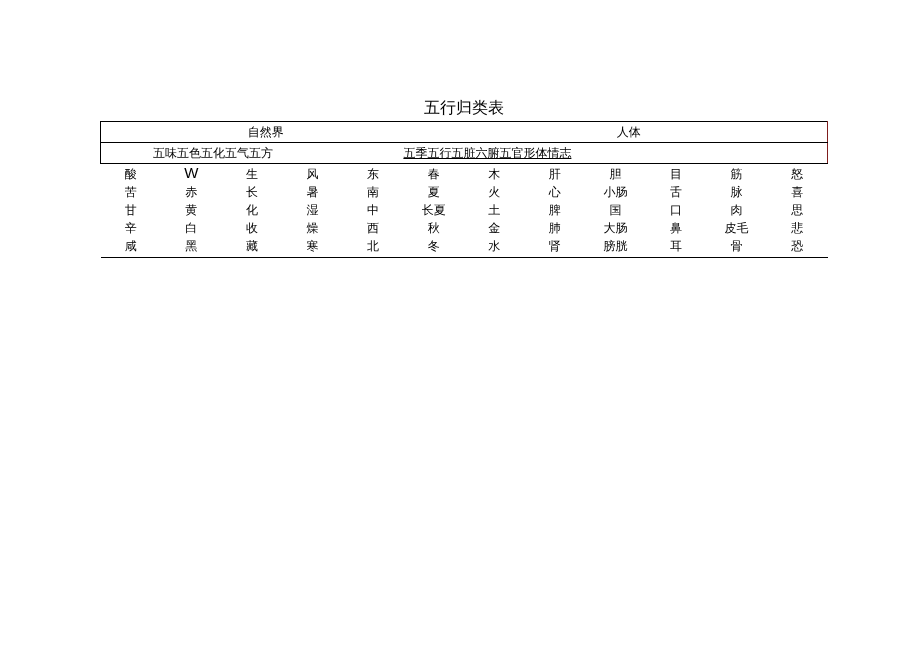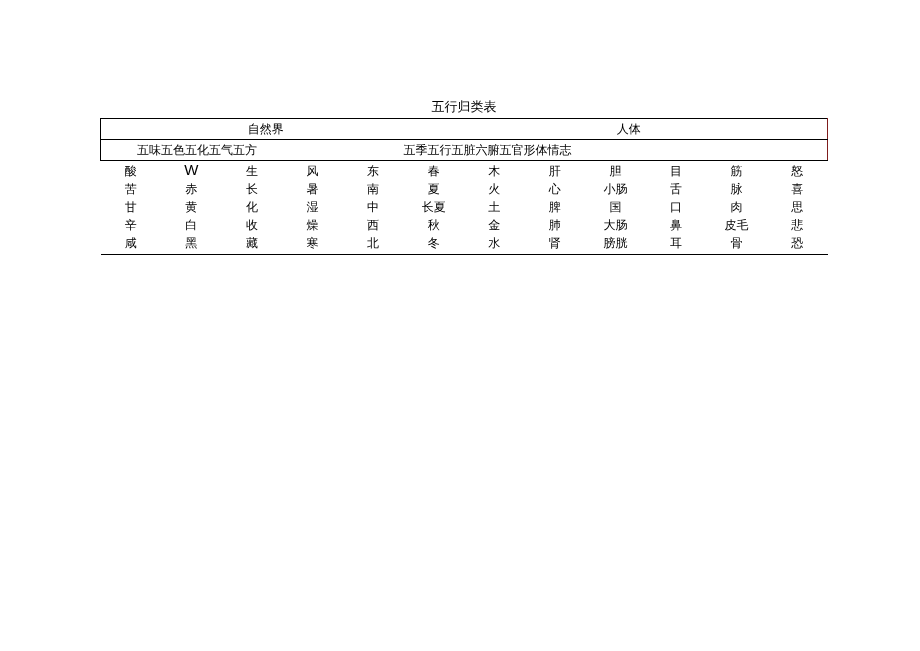--- a/index.html
+++ b/index.html
@@ -15,21 +15,21 @@
       width: 920px;
       height: 651px;
       padding-top: 98px;
     }
     .table-wrap {
       margin-left: 100px;
       width: 728px;
     }
     .title {
       text-align: center;
-      font-size: 13px;
+      font-size: 16px;
       margin-bottom: 2px;
     }
     table {
       border-collapse: collapse;
       width: 100%;
       table-layout: fixed;
     }
     td {
       text-align: center;
       padding: 2px 0;
@@ -42,25 +42,26 @@
       padding-left: 27px;
     }
     .side-left {
       border-left: 1px solid #000;
     }
     .side-right {
       border-right: 1px solid #7f1d1d;
     }
     .sub-left {
       text-align: left;
-      padding-left: 36px;
+      padding-left: 52px;
     }
     .sub-right {
       text-align: left;
       padding-left: 0;
+      text-decoration: underline;
     }
     .data-row td {
       padding: 1px 0;
     }
     .last-row td {
       border-bottom: 1px solid #000;
       padding-bottom: 3px;
     }
     .big-w {
       font-family: Arial, sans-serif;

